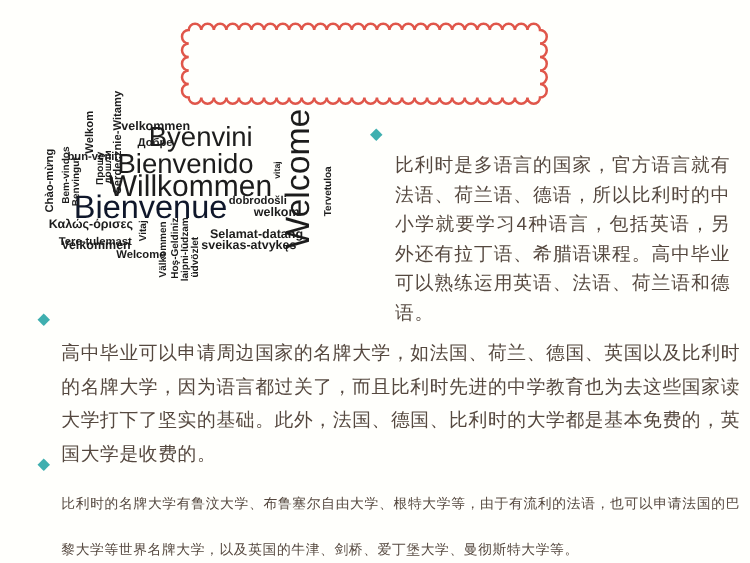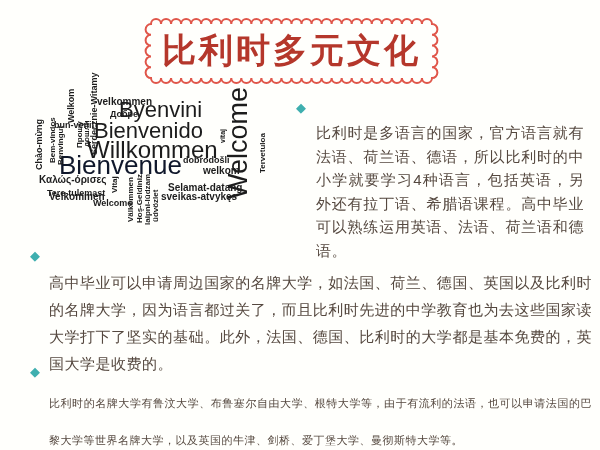--- a/index.html
+++ b/index.html
@@ -63,21 +63,20 @@
 </style>
 </head>
 <body>
 
 <div class="slide">
 
   <div class="title-box">
     <svg id="scallop-svg" width="301" height="74" viewBox="-10 -10 301 74">
         <path d="M 0 0 a 5.017857142857143 5.017857142857143 0 0 1 10.035714285714286 0 a 5.017857142857143 5.017857142857143 0 0 1 10.035714285714286 0 a 5.017857142857143 5.017857142857143 0 0 1 10.035714285714286 0 a 5.017857142857143 5.017857142857143 0 0 1 10.035714285714286 0 a 5.017857142857143 5.017857142857143 0 0 1 10.035714285714286 0 a 5.017857142857143 5.017857142857143 0 0 1 10.035714285714286 0 a 5.017857142857143 5.017857142857143 0 0 1 10.035714285714286 0 a 5.017857142857143 5.017857142857143 0 0 1 10.035714285714286 0 a 5.017857142857143 5.017857142857143 0 0 1 10.035714285714286 0 a 5.017857142857143 5.017857142857143 0 0 1 10.035714285714286 0 a 5.017857142857143 5.017857142857143 0 0 1 10.035714285714286 0 a 5.017857142857143 5.017857142857143 0 0 1 10.035714285714286 0 a 5.017857142857143 5.017857142857143 0 0 1 10.035714285714286 0 a 5.017857142857143 5.017857142857143 0 0 1 10.035714285714286 0 a 5.017857142857143 5.017857142857143 0 0 1 10.035714285714286 0 a 5.017857142857143 5.017857142857143 0 0 1 10.035714285714286 0 a 5.017857142857143 5.017857142857143 0 0 1 10.035714285714286 0 a 5.017857142857143 5.017857142857143 0 0 1 10.035714285714286 0 a 5.017857142857143 5.017857142857143 0 0 1 10.035714285714286 0 a 5.017857142857143 5.017857142857143 0 0 1 10.035714285714286 0 a 5.017857142857143 5.017857142857143 0 0 1 10.035714285714286 0 a 5.017857142857143 5.017857142857143 0 0 1 10.035714285714286 0 a 5.017857142857143 5.017857142857143 0 0 1 10.035714285714286 0 a 5.017857142857143 5.017857142857143 0 0 1 10.035714285714286 0 a 5.017857142857143 5.017857142857143 0 0 1 10.035714285714286 0 a 5.017857142857143 5.017857142857143 0 0 1 10.035714285714286 0 a 5.017857142857143 5.017857142857143 0 0 1 10.035714285714286 0 a 5.017857142857143 5.017857142857143 0 0 1 10.035714285714286 0 a 5.4 5.4 0 0 1 0 10.8 a 5.4 5.4 0 0 1 0 10.8 a 5.4 5.4 0 0 1 0 10.8 a 5.4 5.4 0 0 1 0 10.8 a 5.4 5.4 0 0 1 0 10.8 a 5.017857142857143 5.017857142857143 0 0 1 -10.035714285714286 0 a 5.017857142857143 5.017857142857143 0 0 1 -10.035714285714286 0 a 5.017857142857143 5.017857142857143 0 0 1 -10.035714285714286 0 a 5.017857142857143 5.017857142857143 0 0 1 -10.035714285714286 0 a 5.017857142857143 5.017857142857143 0 0 1 -10.035714285714286 0 a 5.017857142857143 5.017857142857143 0 0 1 -10.035714285714286 0 a 5.017857142857143 5.017857142857143 0 0 1 -10.035714285714286 0 a 5.017857142857143 5.017857142857143 0 0 1 -10.035714285714286 0 a 5.017857142857143 5.017857142857143 0 0 1 -10.035714285714286 0 a 5.017857142857143 5.017857142857143 0 0 1 -10.035714285714286 0 a 5.017857142857143 5.017857142857143 0 0 1 -10.035714285714286 0 a 5.017857142857143 5.017857142857143 0 0 1 -10.035714285714286 0 a 5.017857142857143 5.017857142857143 0 0 1 -10.035714285714286 0 a 5.017857142857143 5.017857142857143 0 0 1 -10.035714285714286 0 a 5.017857142857143 5.017857142857143 0 0 1 -10.035714285714286 0 a 5.017857142857143 5.017857142857143 0 0 1 -10.035714285714286 0 a 5.017857142857143 5.017857142857143 0 0 1 -10.035714285714286 0 a 5.017857142857143 5.017857142857143 0 0 1 -10.035714285714286 0 a 5.017857142857143 5.017857142857143 0 0 1 -10.035714285714286 0 a 5.017857142857143 5.017857142857143 0 0 1 -10.035714285714286 0 a 5.017857142857143 5.017857142857143 0 0 1 -10.035714285714286 0 a 5.017857142857143 5.017857142857143 0 0 1 -10.035714285714286 0 a 5.017857142857143 5.017857142857143 0 0 1 -10.035714285714286 0 a 5.017857142857143 5.017857142857143 0 0 1 -10.035714285714286 0 a 5.017857142857143 5.017857142857143 0 0 1 -10.035714285714286 0 a 5.017857142857143 5.017857142857143 0 0 1 -10.035714285714286 0 a 5.017857142857143 5.017857142857143 0 0 1 -10.035714285714286 0 a 5.017857142857143 5.017857142857143 0 0 1 -10.035714285714286 0 a 5.4 5.4 0 0 1 0 -10.8 a 5.4 5.4 0 0 1 0 -10.8 a 5.4 5.4 0 0 1 0 -10.8 a 5.4 5.4 0 0 1 0 -10.8 a 5.4 5.4 0 0 1 0 -10.8 Z" fill="none" stroke="#e0564a" stroke-width="2"></path>
       </svg>
-    <div class="title" style="color: rgb(181, 55, 43);">比利时多元文化</div>
   </div>
 
   <div class="wordcloud" id="wordcloud">
       <span class="wcw b" style="left: 62px; top: 11px; font-size: 10px; color: rgb(28, 28, 28);">velkommen</span>
       <span class="wcw b" style="left: 75px; top: 24px; font-size: 9px; color: rgb(28, 28, 28);">Добре</span>
       <span class="wcw" style="left: 84px; top: 13px; font-size: 22px; color: rgb(28, 28, 28);">Byenvini</span>
       <span class="wcw" style="left: 59px; top: 34px; font-size: 22px; color: rgb(28, 28, 28);">Bienvenido</span>
       <span class="wcw" style="left: 52px; top: 52px; font-size: 24px; color: rgb(28, 28, 28);">Willkommen</span>
       <span class="wcw" style="left: 24px; top: 66px; font-size: 26px; color: #0f172a;">Bienvenue</span>
       <span class="wcw b" style="left: 19px; top: 35px; font-size: 9px; color: rgb(28, 28, 28);">bun-venit</span>

